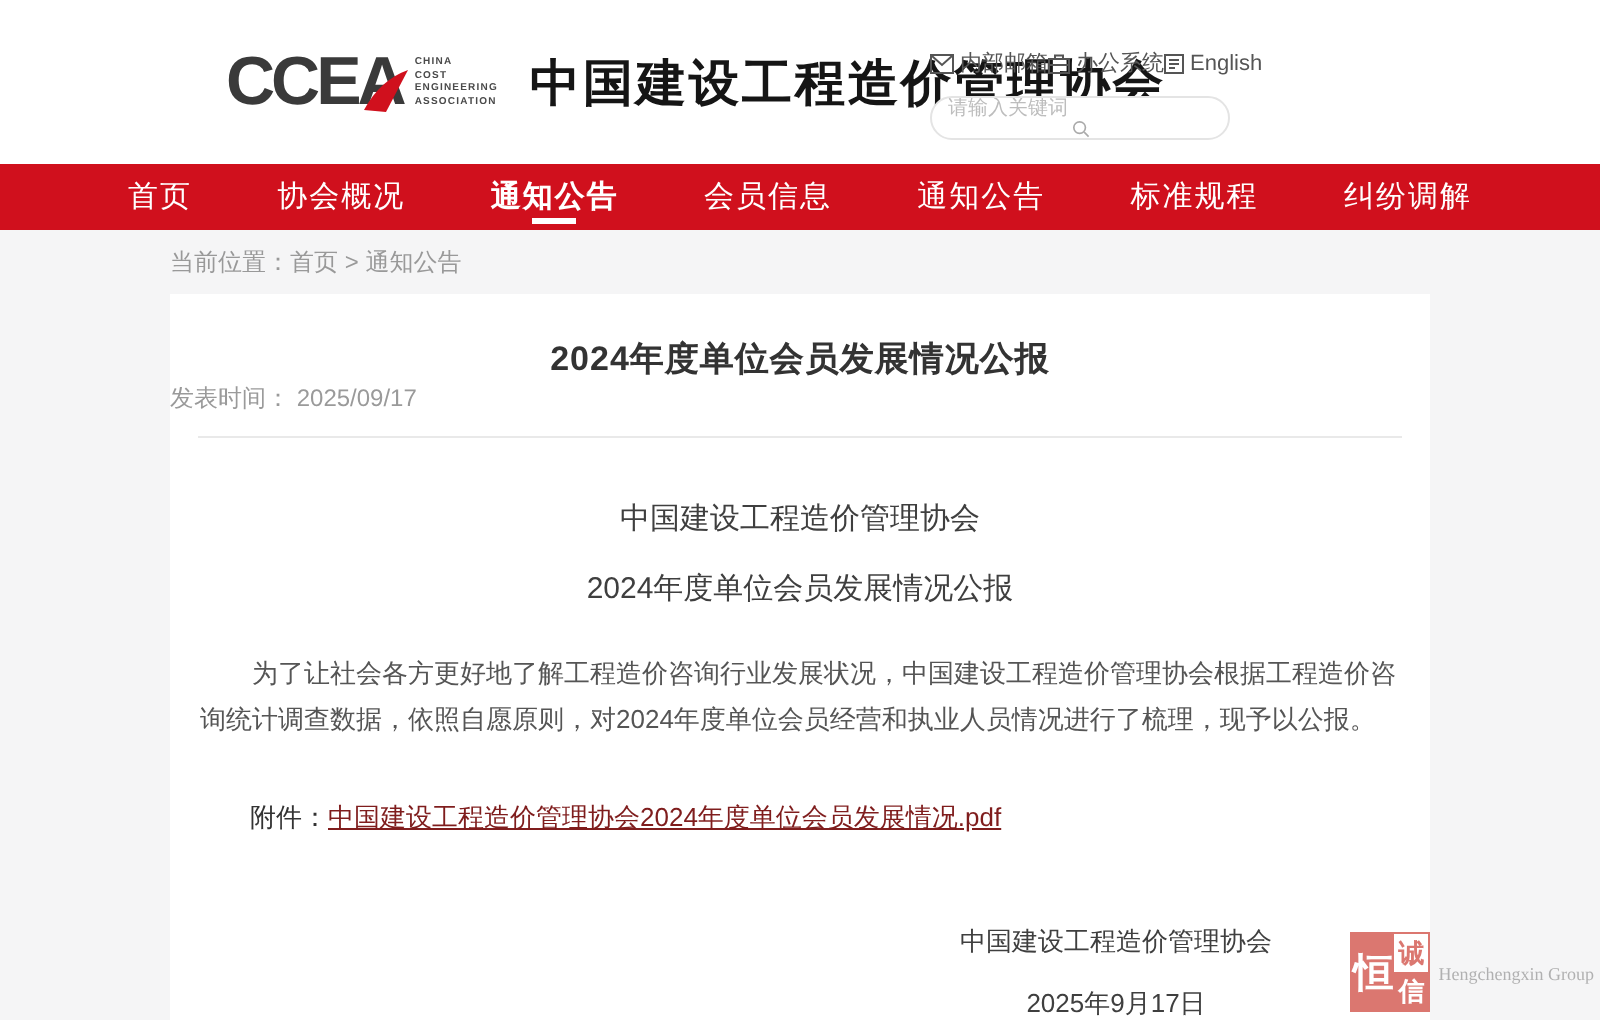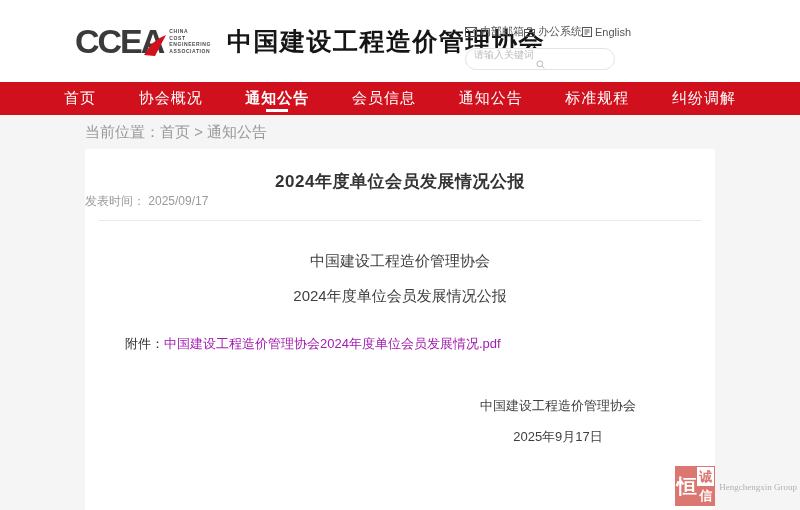--- a/index.html
+++ b/index.html
@@ -5,52 +5,52 @@
   * { margin:0; padding:0; box-sizing:border-box; }
   html,body { width:800px; height:510px; overflow:hidden; }
   body {
     background:#f5f5f6;
     font-family:"Liberation Sans","DejaVu Sans",sans-serif;
     position:relative;
   }
   
   .top-header { height:82px; background:#ffffff; position:relative; }
   .header-inner { width:640px; margin:0 auto; height:100%; display:flex; align-items:center; position:relative; left:-5px; }
-  .logo { display:flex; align-items:center; }
+  .logo { display:flex; align-items:center;margin-left:38px; }
   .logo-acronym { font-size:34px; font-weight:bold; color:#3a3a3a; letter-spacing:-2px; position:relative; line-height:1; }
   .logo-swoosh { position:absolute; right:-4px; bottom:1px; }
   .logo-sub { margin-left:6px; display:flex; flex-direction:column; justify-content:center; }
   .logo-sub span { font-size:5px; line-height:6.5px; color:#4a4a4a; letter-spacing:0.6px; font-weight:bold; }
   .site-title { font-size:25px; font-weight:bold; color:#151515; margin-left:16px; letter-spacing:1.5px; white-space:nowrap; }
   .header-right { position:absolute; right:100px; top:24px; width:150px; }
   .quick-links { display:flex; justify-content:space-between; align-items:center; font-size:11px; color:#555; white-space:nowrap; }
   .quick-link { display:flex; align-items:center; gap:3px; cursor:pointer; }
   .quick-link svg { display:block; }
   .search-box { margin-top:9px; width:150px; height:22px; border:1px solid #e4e4e4; border-radius:12px; background:#fff; display:flex; align-items:center; padding:0 9px;flex-direction:column; }
   .search-box input { border:none; outline:none; flex:1; min-width:0; font-size:10px; color:#333; background:transparent; font-family:inherit; }
   .search-box input::placeholder { color:#bdbdbd; }
   
   .nav { height:33px; background:#d0101d; }
   .nav-inner { width:672px; margin:0 auto; height:100%; display:flex; justify-content:space-between; align-items:center; }
   .nav-item { position:relative; height:100%; display:flex; align-items:center; color:#ffffff; font-size:15px; cursor:pointer; letter-spacing:1px; }
   .nav-item.active { font-weight:bold; }
   .nav-item.active::after { content:""; position:absolute; left:50%; transform:translateX(-50%); bottom:3px; width:22px; height:3px; background:#ffffff; }
   
-  .breadcrumb { width:630px; margin:0 auto; padding:8px 0 7px; font-size:15px; color:#999; }
+  .breadcrumb { width:630px; margin:0 auto; padding:8px 0 7px; font-size:12px; color:#999; }
   .breadcrumb a { color:#999; text-decoration:none; cursor:pointer; }
   
   .card { width:630px; height:363px; margin:0 auto; background:#ffffff; }
   .article-title { text-align:center; font-size:17px; font-weight:bold; color:#333; padding-top:21px; letter-spacing:0.5px; }
   .publish-time { font-size:12px; color:#9a9a9a; }
   .divider { border-bottom:1px solid #e9e9e9; margin:10px 14px 0; }
   .body-line1 { text-align:center; font-size:15px; color:#3f3f3f; margin-top:31px; }
   .body-line2 { text-align:center; font-size:15px; color:#3f3f3f; margin-top:16px; }
   .paragraph { font-size:13px; color:#555; line-height:23px; margin:21px 15px 0; text-indent:2em; }
   .attachment { margin:29px 0 0 40px; font-size:13px; color:#333; }
-  .attachment a { color:#a21caf; cursor:pointer;text-align:right; }
+  .attachment a { color:#7f1d1d; text-decoration:underline; cursor:pointer;text-align:right; }
   .signature { margin:44px 57px 0 auto; width:200px; text-align:center; font-size:13px; color:#3f3f3f; }
   .signature .sig-date { margin-top:13px; }
   
   .watermark { position:absolute; right:3px; bottom:4px; display:flex; align-items:center; gap:4px; opacity:0.75; }
   .seal { width:40px; height:40px; border:1.5px solid #cf4a41; display:grid; grid-template-columns:55% 45%; grid-template-rows:50% 50%; background:#fff; font-family:"Liberation Serif","DejaVu Serif",serif; }
   .seal .s-left { grid-row:1 / span 2; background:#cf4a41; color:#fff; display:flex; align-items:center; justify-content:center; font-size:20px; font-weight:bold; }
   .seal .s-rt { color:#cf4a41; display:flex; align-items:center; justify-content:center; font-size:13px; font-weight:bold; }
   .seal .s-rb { background:#cf4a41; color:#fff; display:flex; align-items:center; justify-content:center; font-size:13px; font-weight:bold; }
   .wm-text { display:flex; flex-direction:column; font-family:"Liberation Serif","DejaVu Serif",serif; }
   .wm-cn { font-size:17px; color:#a98e89; letter-spacing:3px; }
@@ -137,20 +137,21 @@
   <div class="article-title">2024年度单位会员发展情况公报</div>
   <div class="publish-time">
     <span>发表时间：</span>
     <span>2025/09/17</span>
   </div>
   <div class="divider"></div>
 
   <div class="body-line1">中国建设工程造价管理协会</div>
   <div class="body-line2">2024年度单位会员发展情况公报</div>
 
+  <p class="paragraph">为了让社会各方更好地了解工程造价咨询行业发展状况，中国建设工程造价管理协会根据工程造价咨询统计调查数据，依照自愿原则，对2024年度单位会员经营和执业人员情况进行了梳理，现予以公报。</p>
 
   <div class="attachment">
     <span>附件：</span><a>中国建设工程造价管理协会2024年度单位会员发展情况.pdf</a>
   </div>
 
   <div class="signature">
     <div class="sig-name">中国建设工程造价管理协会</div>
     <div class="sig-date">2025年9月17日</div>
   </div>
 </div>

